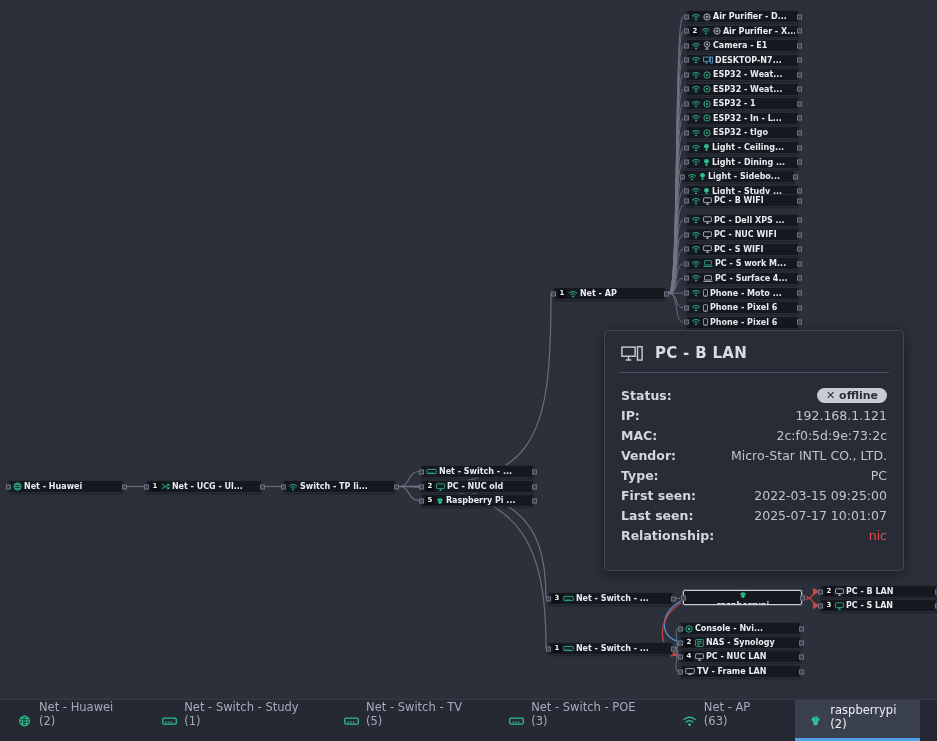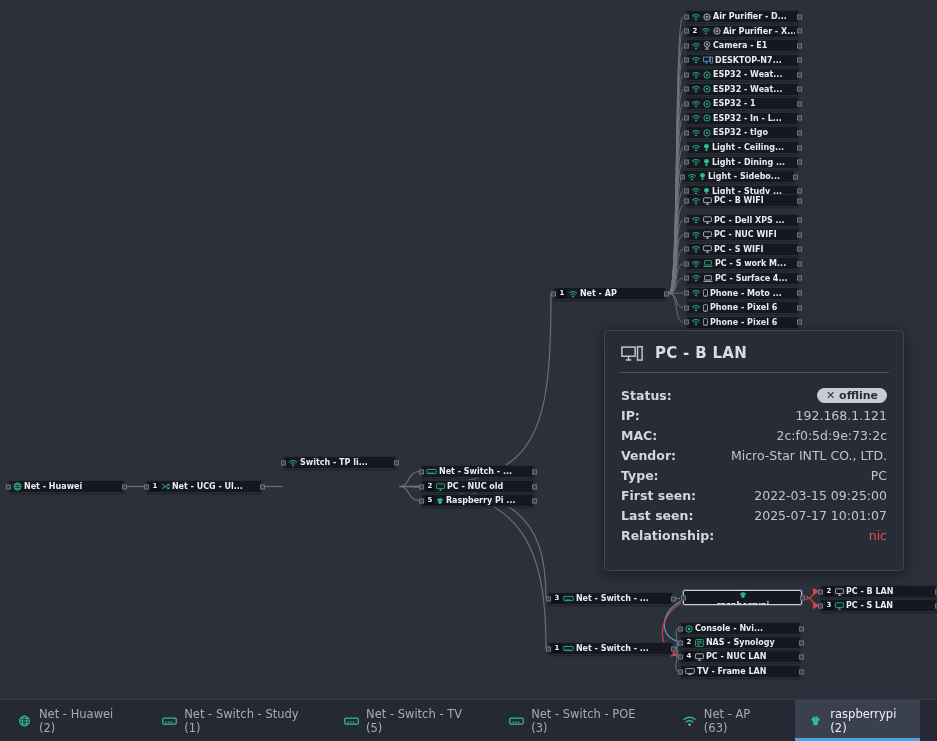--- a/index.html
+++ b/index.html
@@ -26,21 +26,21 @@
   .p-sep{border-top:1px solid #4a505d;margin:0 14px;}
   .p-rows{padding:12px 16px 0;}
   .prow{display:flex;justify-content:space-between;align-items:center;height:20px;}
   .plab{font-weight:700;color:#d2d6de;}
   .pval{color:#bfc4cd;}
   .pval.red{color:#e04f4f;}
   .status-badge{background:#c8ccd4;color:#2a2e37;font-weight:700;font-size:11px;
         padding:1px 9px;border-radius:9px;display:inline-flex;align-items:center;gap:4px;}
   #legend{position:absolute;left:0;right:0;bottom:0;height:41px;background:#252933;
         border-top:1px solid #343a46;display:flex;align-items:stretch;padding:0 4px;z-index:20;}
-  .ltab{display:flex;align-items:center;gap:7px;padding:0 13px;margin-right:13px;
+  .ltab{display:flex;gap:7px;padding:0 13px;margin-right:13px;
         color:#a5abb8;font-size:11.5px;cursor:pointer;box-sizing:border-box;}
   .ltab .licon svg{width:15px;height:12px;}
   .ltab.active{background:#3a404d;color:#eef0f4;border-bottom:3px solid #4da3e8;padding-top:3px;}
 </style>
 </head>
 <body>
 
 <div id="stage">
   <svg id="edges" width="937" height="741">
     <defs>
@@ -217,21 +217,21 @@
       <span class="nbadge">1</span>
       <span class="nicon" style="color:#2fbf8c">
         <svg viewBox="0 0 10 8" width="9" height="7">
           <path d="M1 1.5l8 5M9 1.5l-8 5" stroke="currentColor" stroke-width="1" fill="none"></path>
           <path d="M6.8 1.5H9v2M6.8 6.5H9v-2" stroke="currentColor" stroke-width="1" fill="none"></path>
         </svg>
       </span>
       <span class="nlabel">Net - UCG - Ul...</span>
       <span class="conn cr"></span>
     </div>
-    <div class="gnode" style="left: 283px; top: 456px; width: 113px;">
+    <div class="gnode" style="left: 283px; top: 480px; width: 113px;">
       <span class="conn cl"></span>
       <span class="nicon" style="color:#2fbf8c">
         <svg viewBox="0 0 12 9" width="10" height="8">
           <path d="M1.2 3.6a6.6 6.6 0 0 1 9.6 0" fill="none" stroke="currentColor" stroke-width="1.1"></path>
           <path d="M3 5.6a3.9 3.9 0 0 1 6 0" fill="none" stroke="currentColor" stroke-width="1.1"></path>
           <circle cx="6" cy="7.4" r="1.1" fill="currentColor"></circle>
         </svg>
       </span>
       <span class="nlabel">Switch - TP li...</span>
       <span class="conn cr"></span>

